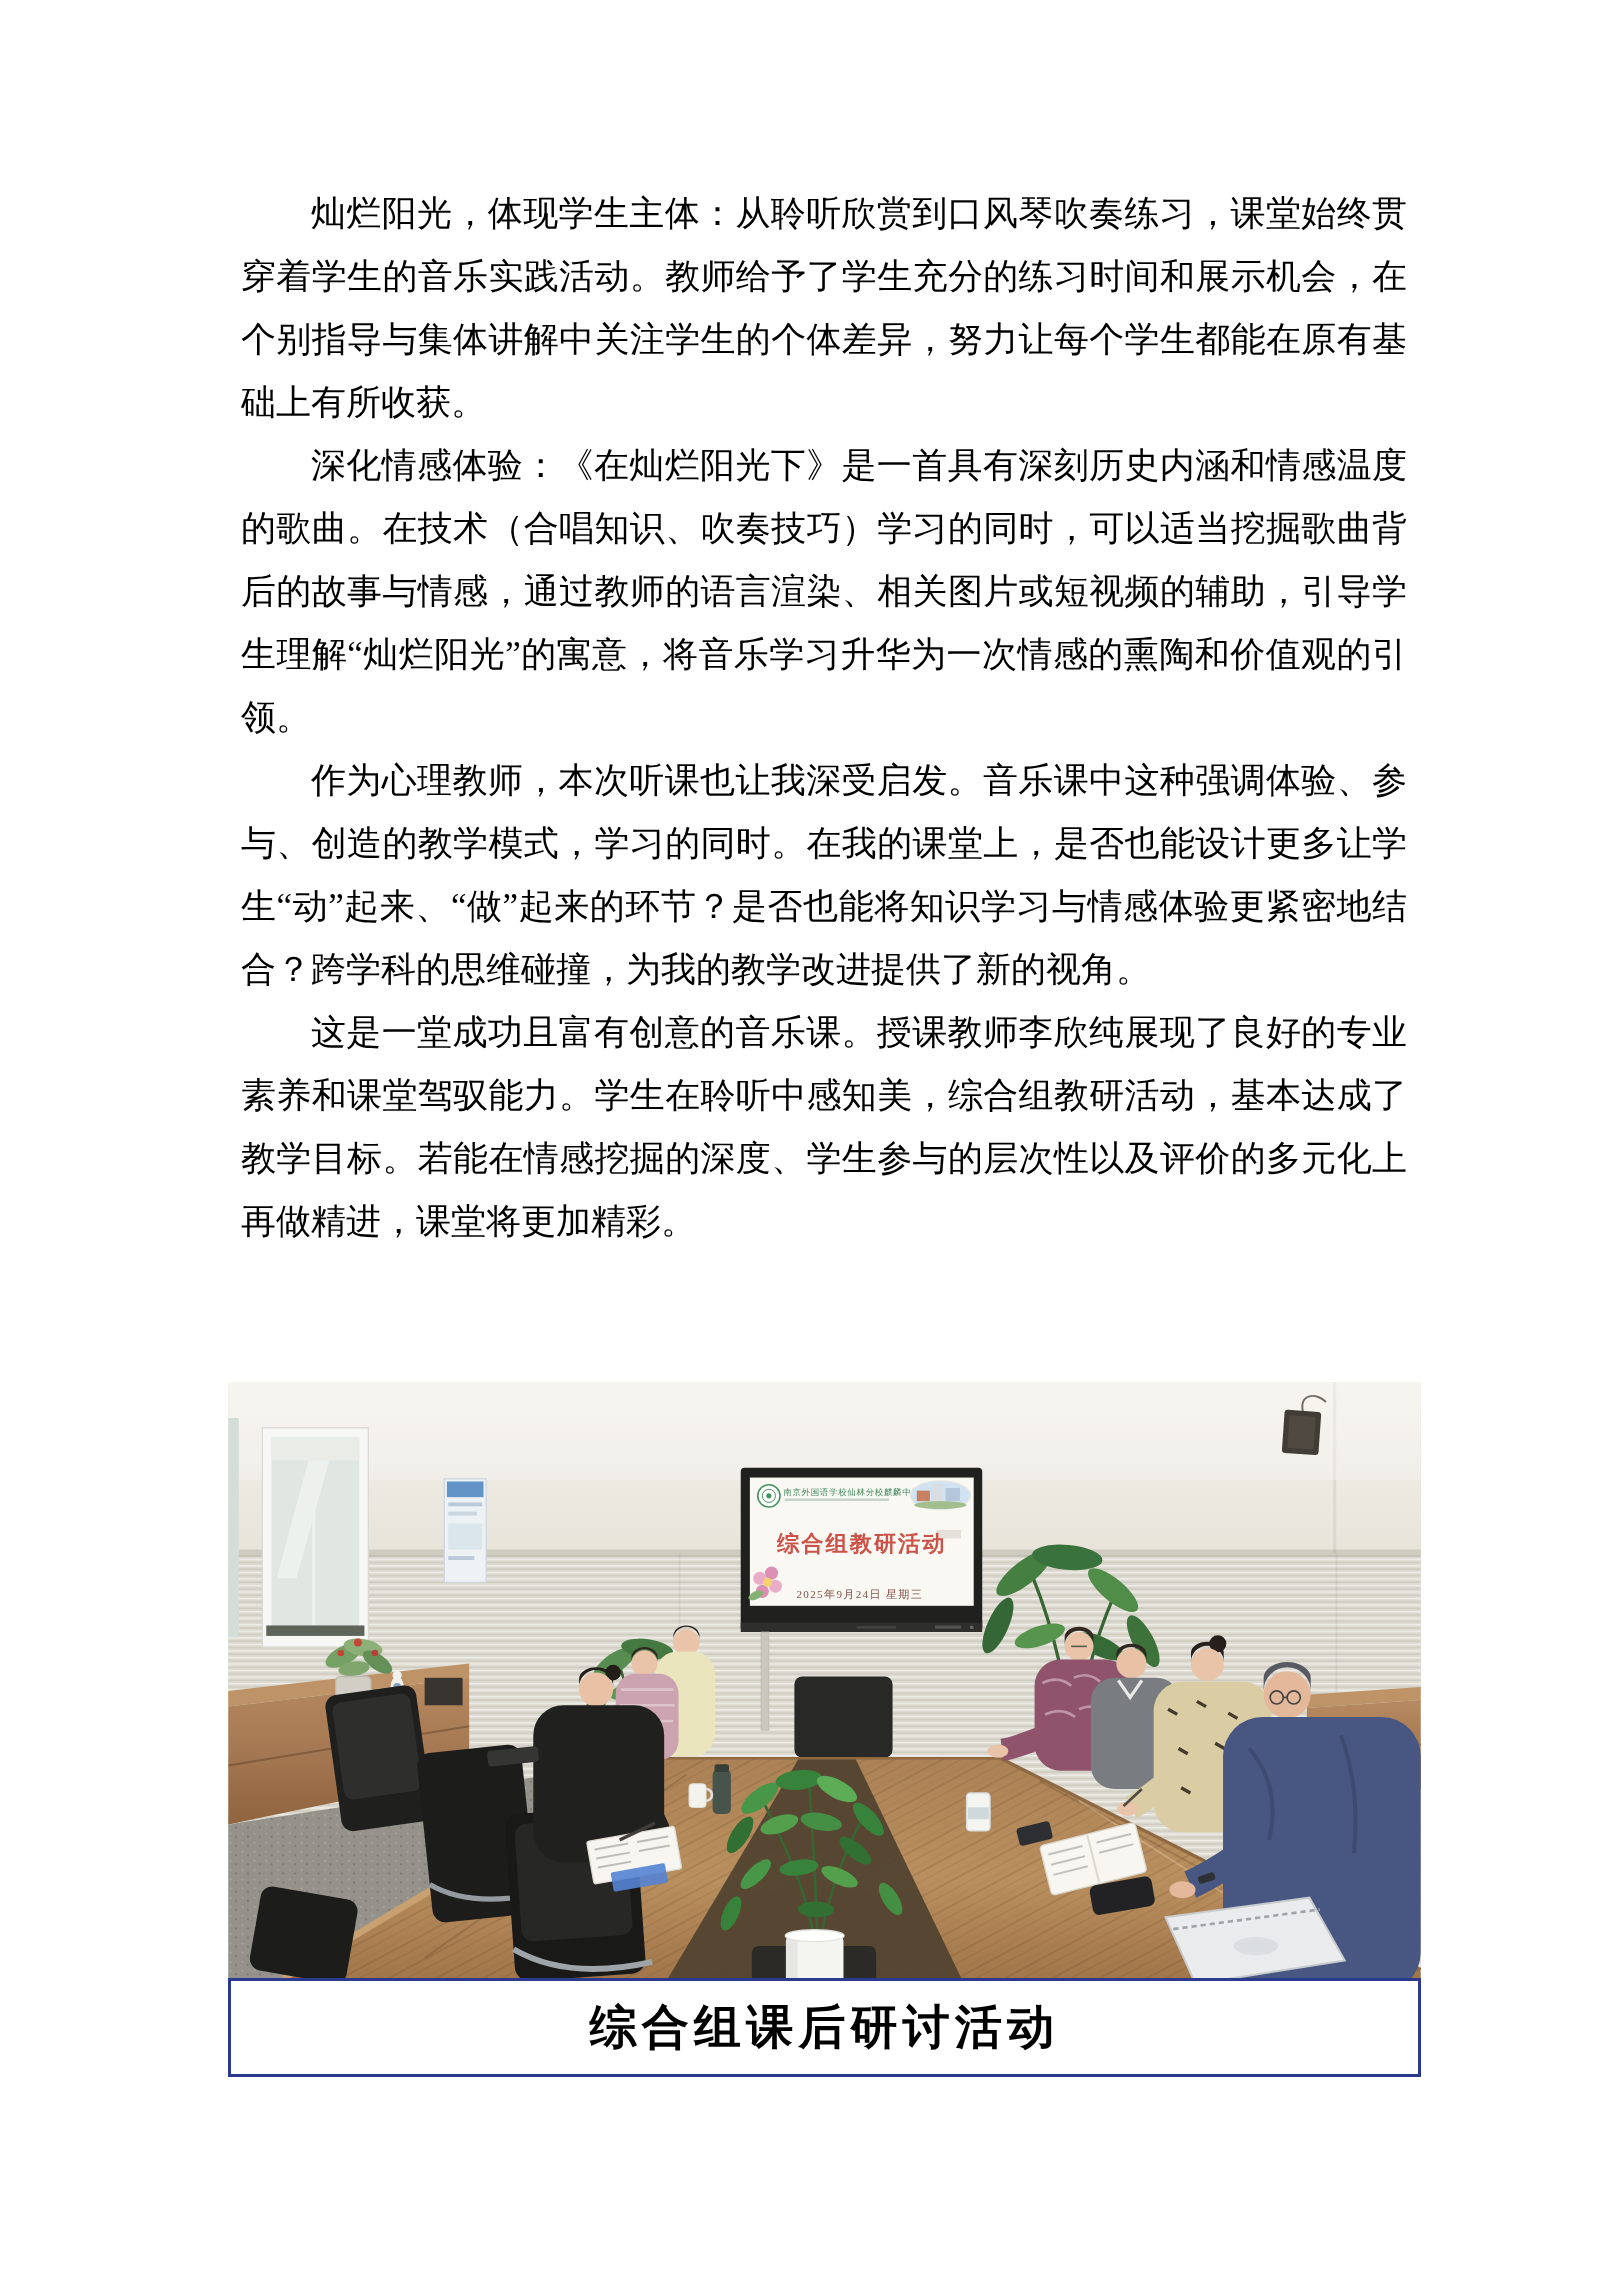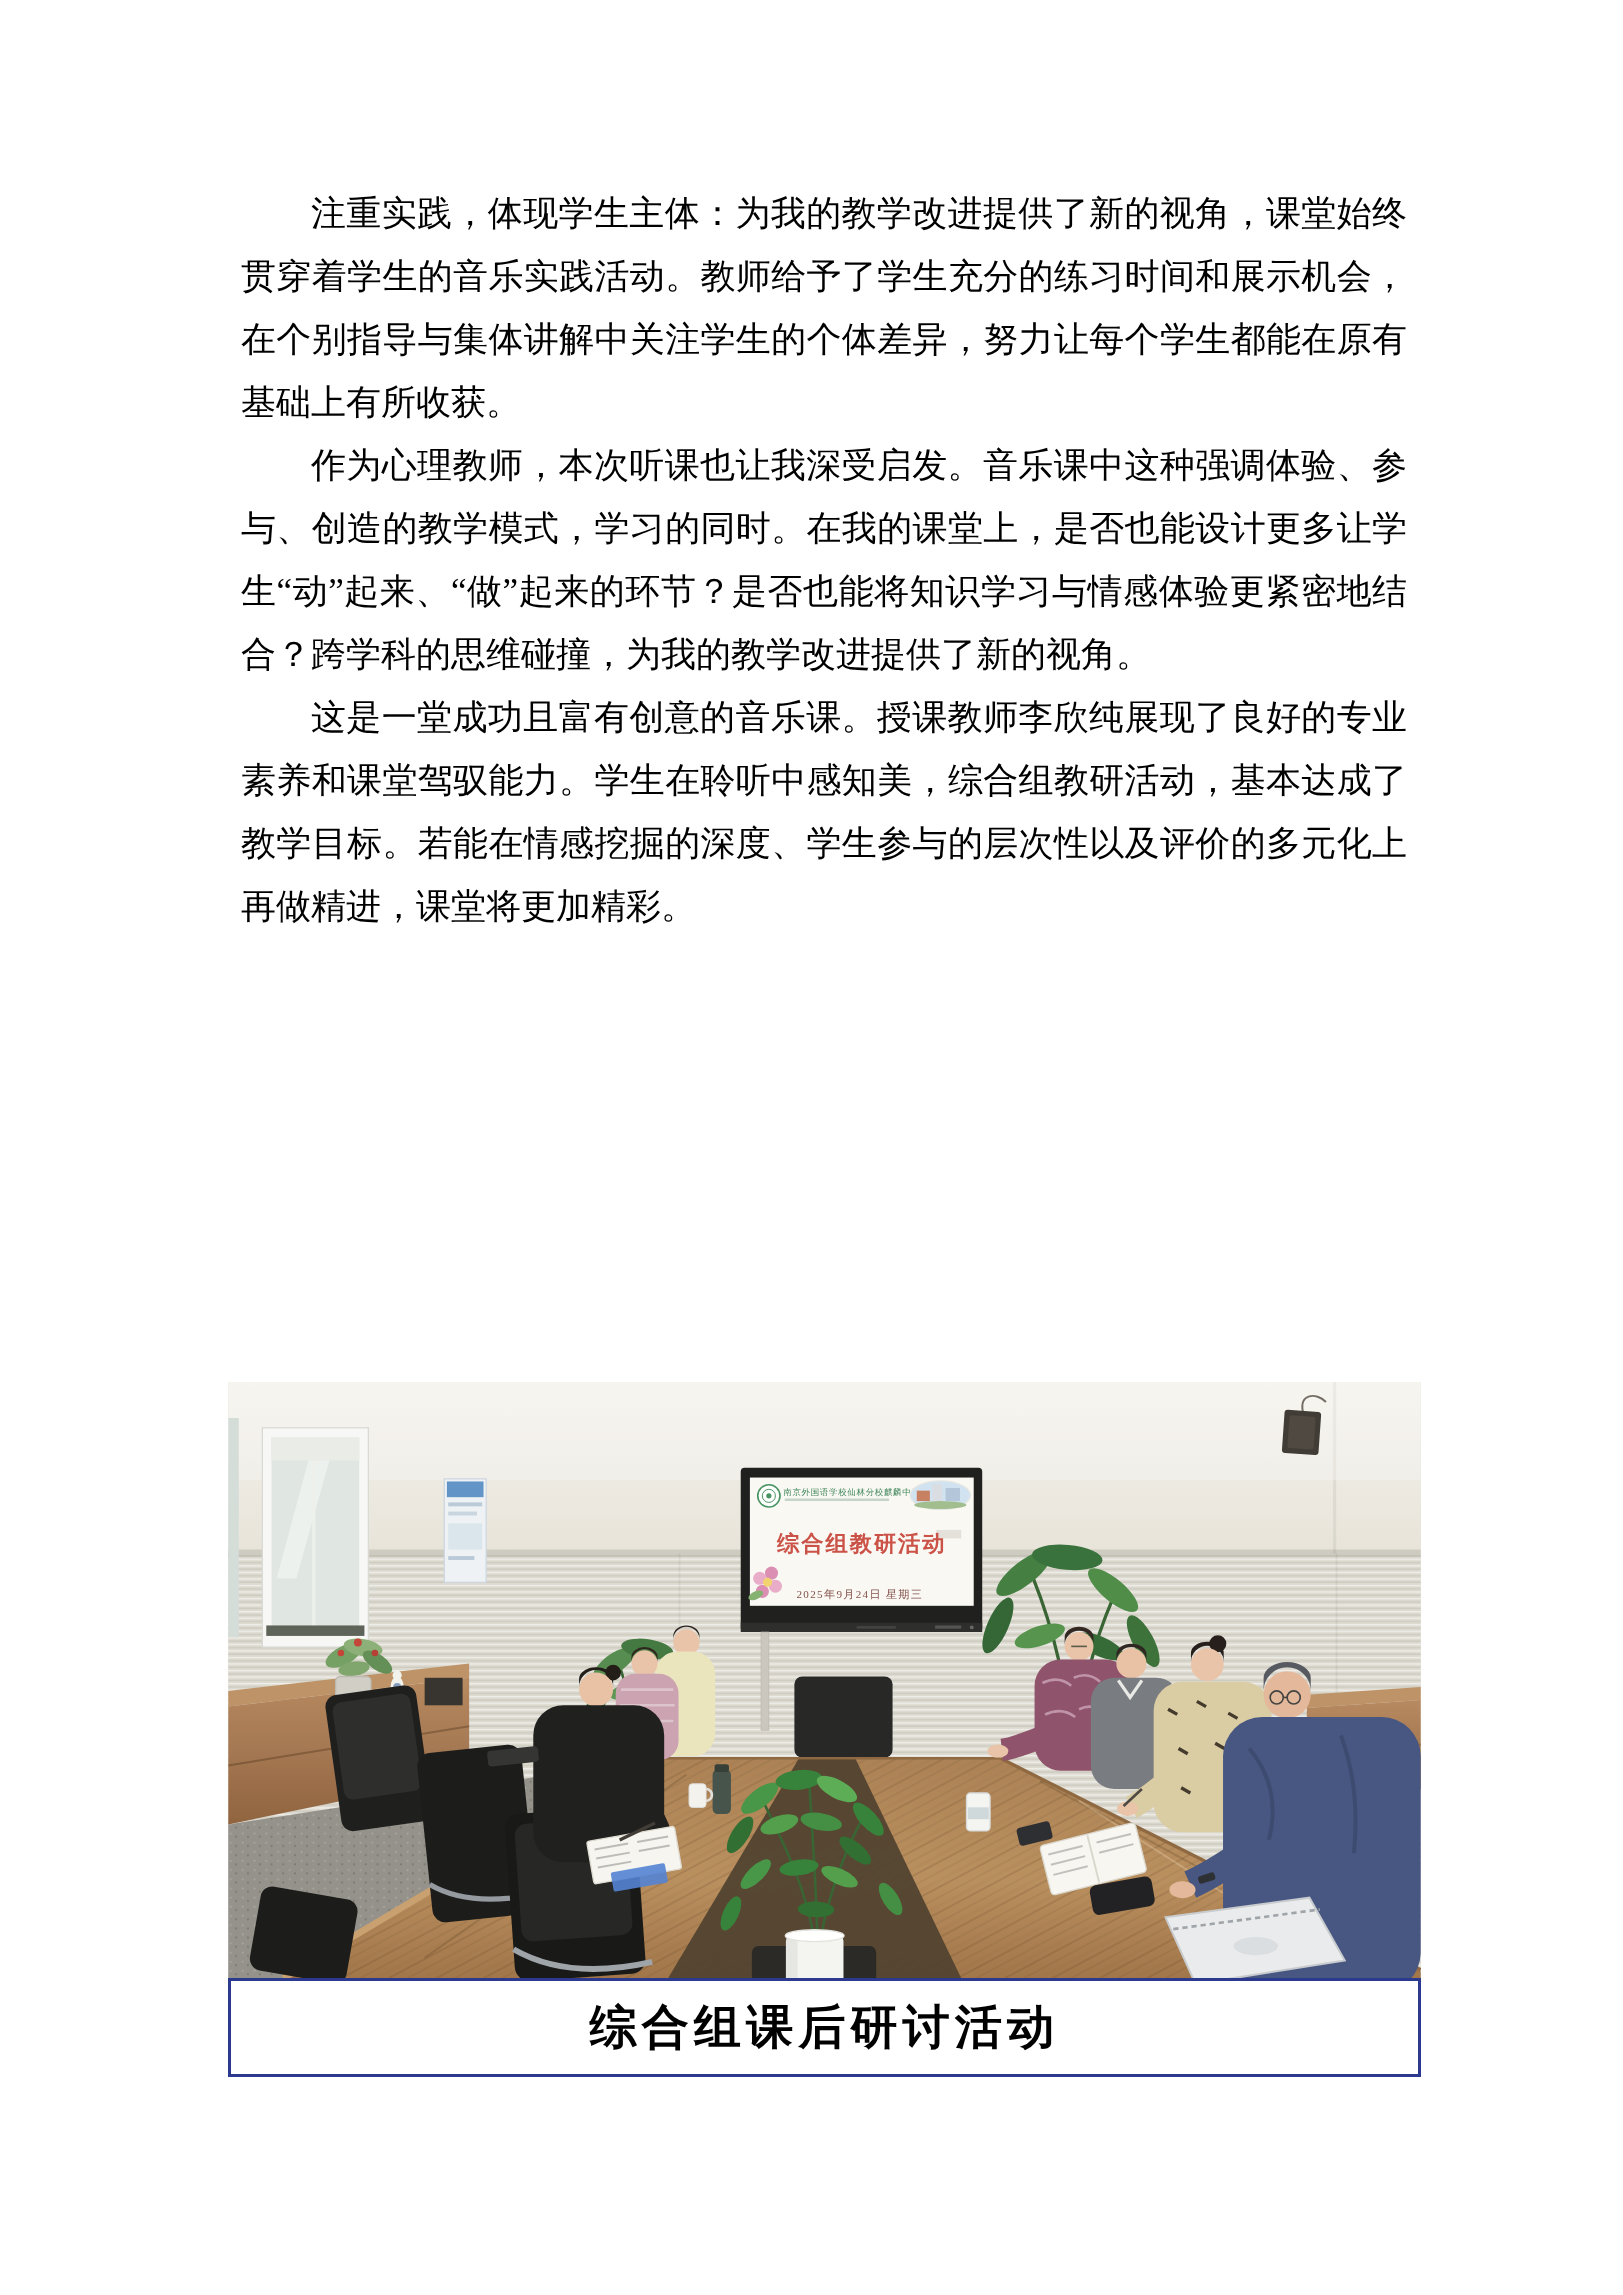--- a/index.html
+++ b/index.html
@@ -36,21 +36,22 @@
   .slide-title{font-weight:bold;letter-spacing:3px;}
   .slide-date{letter-spacing:2px;}
   .slide-school{letter-spacing:1px;}
 </style>
 </head>
 <body>
 
 <div class="page">
 
   <main class="doc-text">
-    <p>注重实践，体现学生主体：为我的教学改进提供了新的视角，课堂始终贯穿着学生的音乐实践活动。教师给予了学生充分的练习时间和展示机会，在个别指导与集体讲解中关注学生的个体差异，努力让每个学生都能在原有基础上有所收获。</p>
+    <p>灿烂阳光，体现学生主体：从聆听欣赏到口风琴吹奏练习，课堂始终贯穿着学生的音乐实践活动。教师给予了学生充分的练习时间和展示机会，在个别指导与集体讲解中关注学生的个体差异，努力让每个学生都能在原有基础上有所收获。</p>
+    <p>深化情感体验：《在灿烂阳光下》是一首具有深刻历史内涵和情感温度的歌曲。在技术（合唱知识、吹奏技巧）学习的同时，可以适当挖掘歌曲背后的故事与情感，通过教师的语言渲染、相关图片或短视频的辅助，引导学生理解“灿烂阳光”的寓意，将音乐学习升华为一次情感的熏陶和价值观的引领。</p>
     <p>作为心理教师，本次听课也让我深受启发。音乐课中这种强调体验、参与、创造的教学模式，学习的同时。在我的课堂上，是否也能设计更多让学生“动”起来、“做”起来的环节？是否也能将知识学习与情感体验更紧密地结合？跨学科的思维碰撞，为我的教学改进提供了新的视角。</p>
     <p>这是一堂成功且富有创意的音乐课。授课教师李欣纯展现了良好的专业素养和课堂驾驭能力。学生在聆听中感知美，综合组教研活动，基本达成了教学目标。若能在情感挖掘的深度、学生参与的层次性以及评价的多元化上再做精进，课堂将更加精彩。</p>
   </main>
 
   <figure class="photo">
     <svg viewBox="0 0 1822 1062" xmlns="http://www.w3.org/2000/svg">
       <defs>
         <linearGradient id="wall" x1="0" y1="0" x2="0" y2="1">
           <stop offset="0" stop-color="#f4f2ec"></stop>
             <stop offset="1" stop-color="#e6e2d9"></stop>

